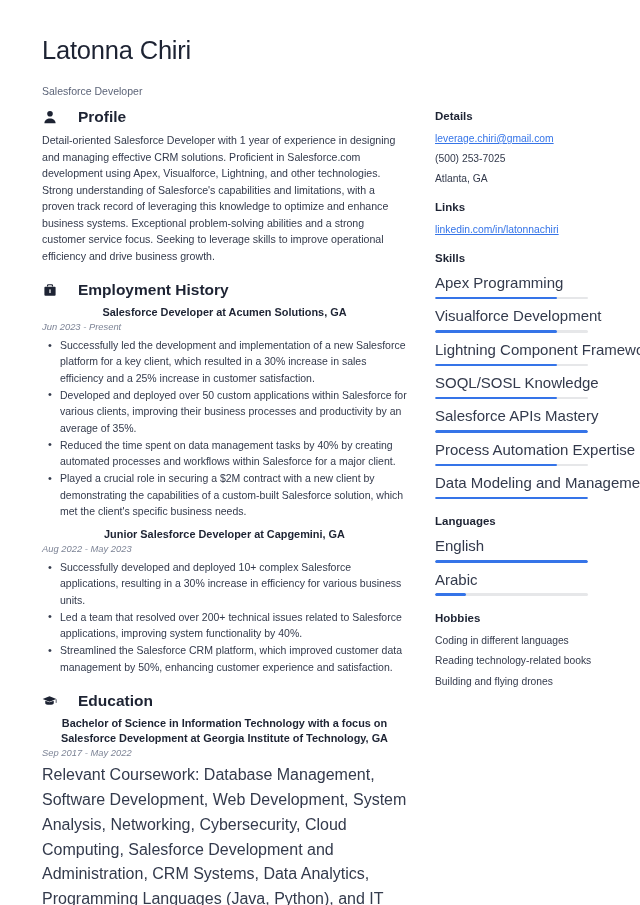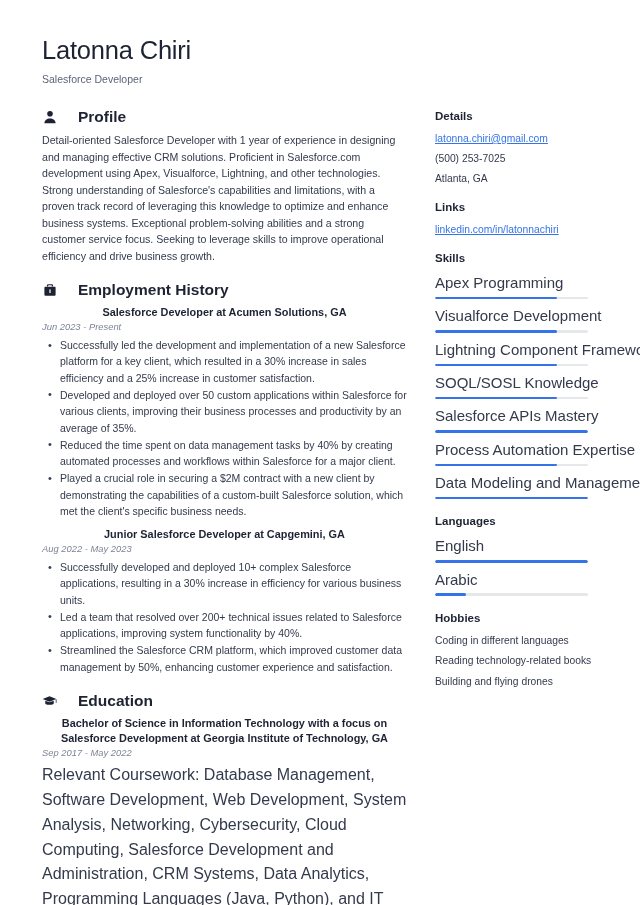--- a/index.html
+++ b/index.html
@@ -33,21 +33,21 @@
     font-size: 25.5px;
     font-weight: 400;
     letter-spacing: -0.2px;
     color: #1d2333;
     line-height: 1.15;
     margin: 0;
   }
   .job-title {
     font-size: 10.5px;
     color: #5c6478;
-    margin-top: 8px;
+    margin-top: 20px;
     line-height: 1.2;
   }
 
   
   .main-col {
     position: absolute;
     left: 42px;
     top: 108px;
     width: 365px;
   }
@@ -270,21 +270,21 @@
         </div>
       </div>
     </div>
 
   </div>
 
   <div class="side-col">
 
     <div class="side-section">
       <div class="side-title">Details</div>
-      <a class="side-link" style="color: rgb(53, 116, 232);">latonna.chiri@gmail.com</a>
+      <a class="side-link" style="color: rgb(53, 116, 232);">leverage.chiri@gmail.com</a>
       <div class="side-line">(500) 253-7025</div>
       <div class="side-line">Atlanta, GA</div>
     </div>
 
     <div class="side-section">
       <div class="side-title">Links</div>
       <a class="side-link" style="color: rgb(53, 116, 232);">linkedin.com/in/latonnachiri</a>
     </div>
 
     <div class="side-section">

